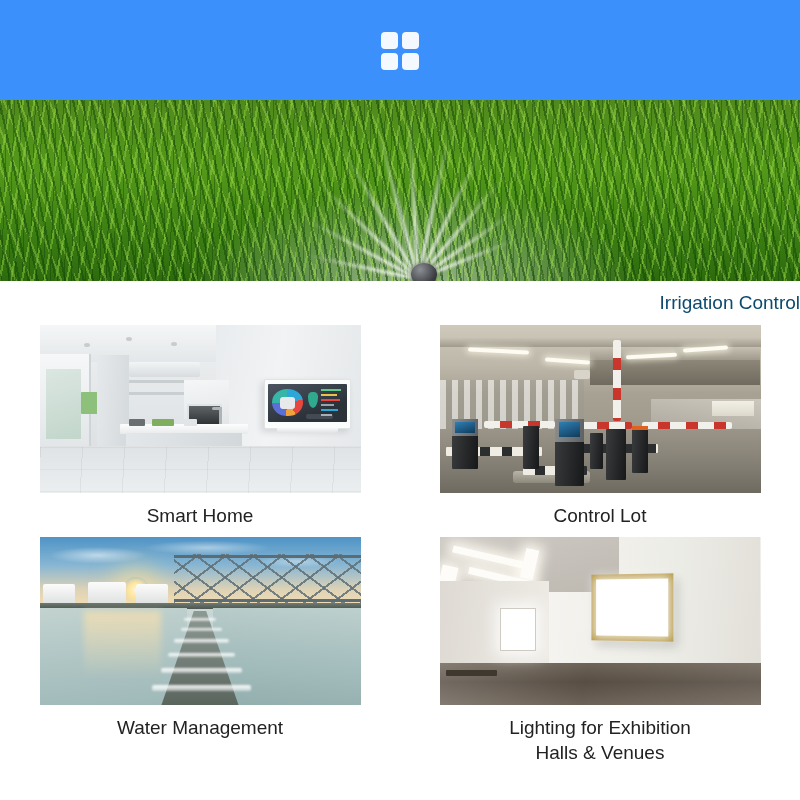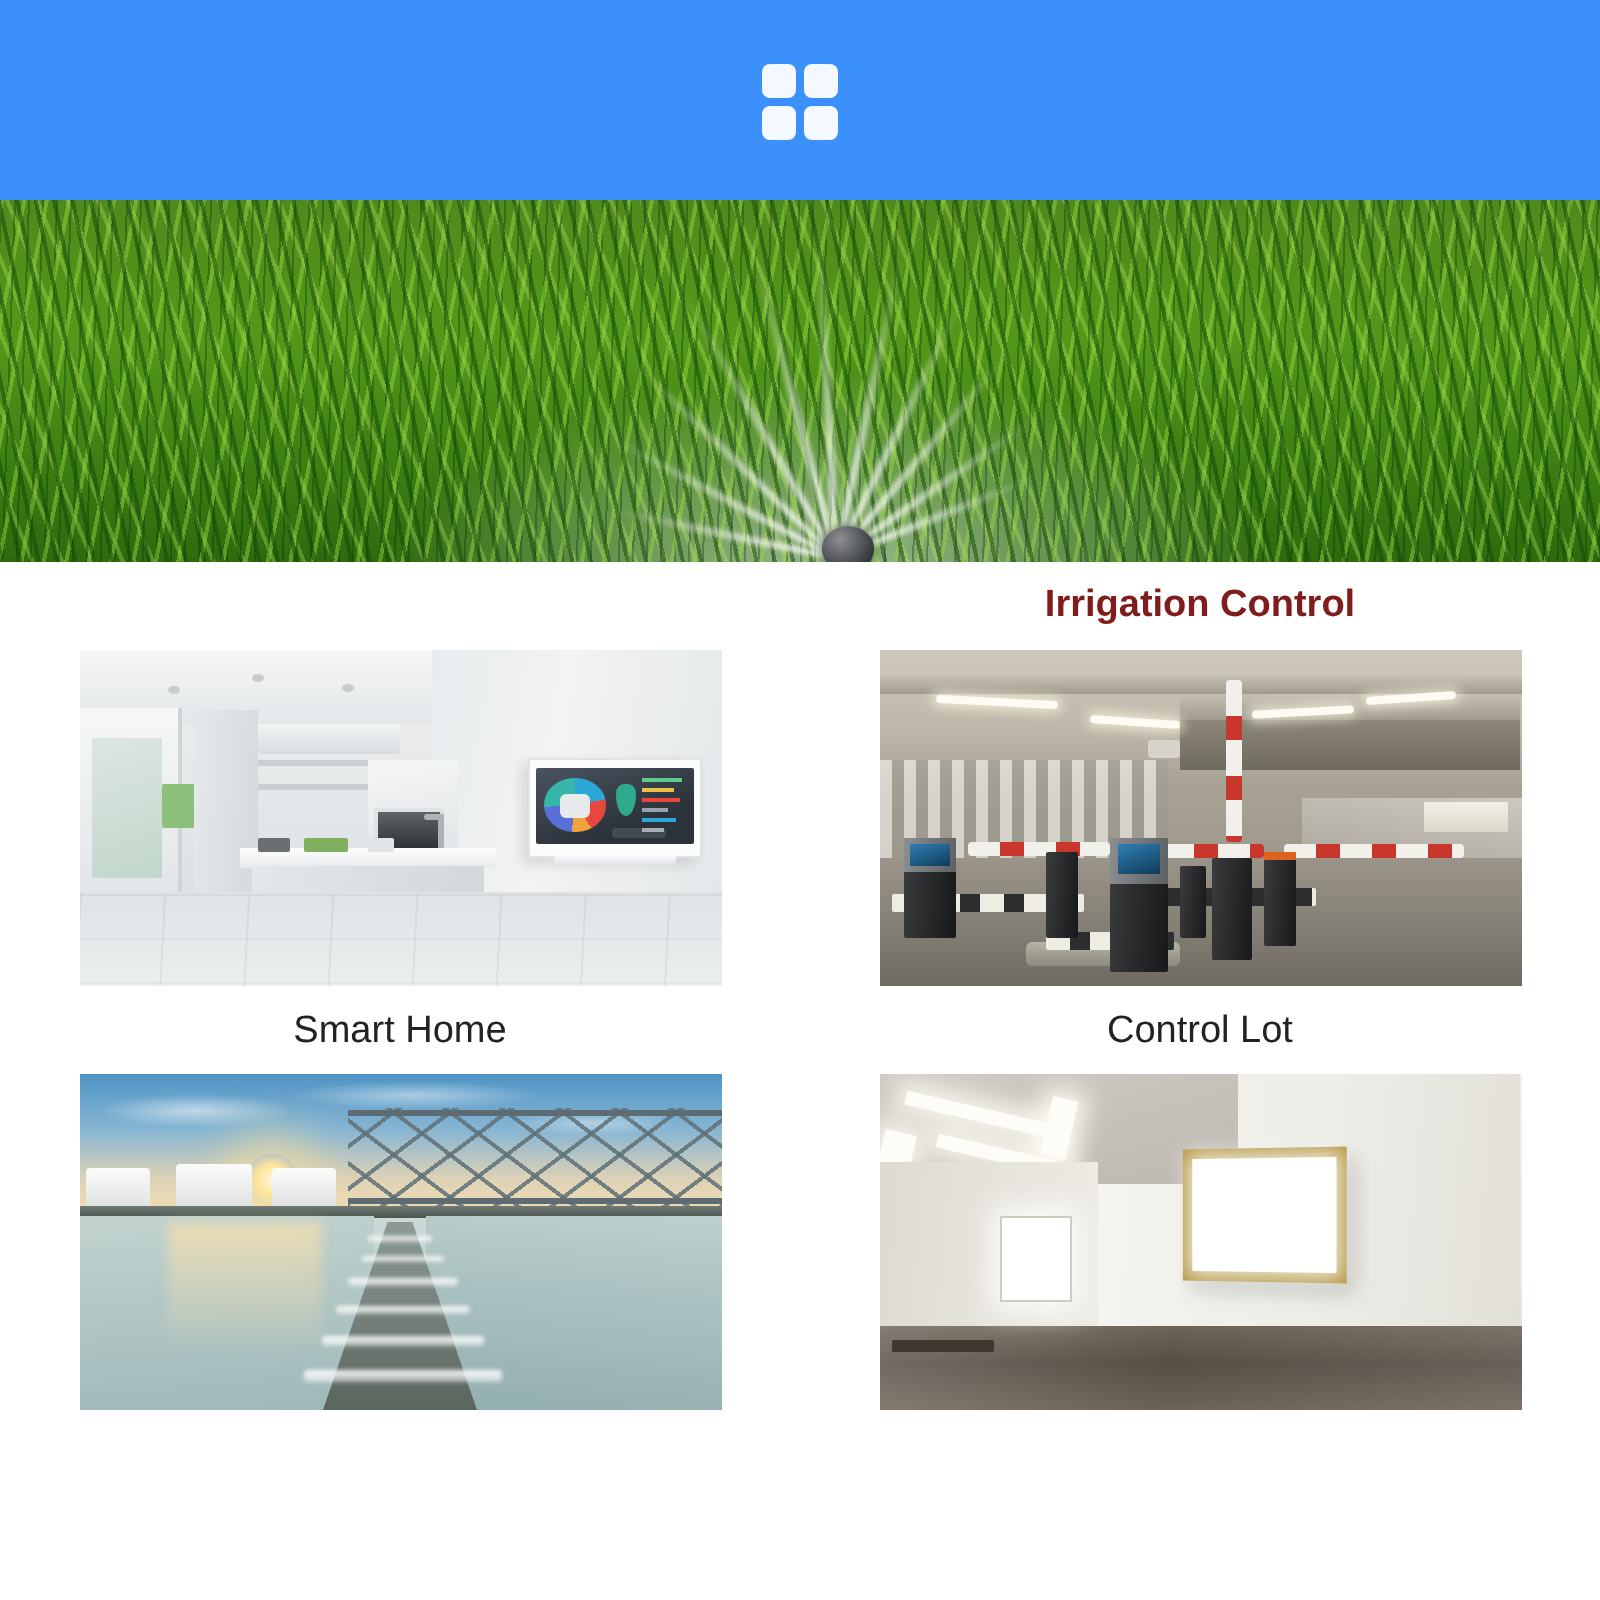--- a/index.html
+++ b/index.html
@@ -55,24 +55,23 @@
   }
   .hero-caption-row {
     width: 800px;
     height: 44px;
     display: flex;
     align-items: center;
   }
   .hero-caption {
     width: 400px;
     margin-left: 400px;
-    text-align: center;
+    text-align: right;
     font-size: 19px;
-    color: #7f1d1d;
-    font-weight: bold;
+    color: #0c4a6e;
   }
 
   
   .cards {
     width: 800px;
     display: flex;
     flex-wrap: wrap;
   }
   .card {
     width: 400px;
@@ -425,20 +424,21 @@
         <div class="wt-weir" style="left:38%; top:44%; width:24%; height:56%;
              clip-path: polygon(42% 0%, 58% 0%, 100% 100%, 0% 100%);"></div>
         <div class="wt-foam" style="left:45%; top:48%; width:10%;  height:3px;"></div>
         <div class="wt-foam" style="left:44%; top:54%; width:13%;  height:3px;"></div>
         <div class="wt-foam" style="left:42%; top:61%; width:17%;  height:4px;"></div>
         <div class="wt-foam" style="left:40%; top:69%; width:21%;  height:4px;"></div>
         <div class="wt-foam" style="left:38%; top:78%; width:25%;  height:5px;"></div>
         <div class="wt-foam" style="left:35%; top:88%; width:31%;  height:6px;"></div>
       </div>
     </div>
+    <div class="card-caption">Water Management</div>
   </div>
 
   <div class="card">
     <div class="thumb">
       <div class="scene-gal">
         <div class="gl-wall-back"></div>
         <div class="gl-ceiling"></div>
         <div class="gl-panel" style="left:4%;  top:10%; width:24%; height:4%; transform:rotate(13deg);"></div>
         <div class="gl-panel" style="left:9%;  top:22%; width:20%; height:4%; transform:rotate(13deg);"></div>
         <div class="gl-panel" style="left:0%;  top:17%; width:5%;  height:14%; transform:rotate(13deg);"></div>
@@ -446,15 +446,19 @@
         <div class="gl-wall-left"></div>
         <div class="gl-floor"></div>
         <div class="gl-floor-sheen"></div>
         <div class="gl-lightbox"></div>
         <div class="gl-bench"></div>
         <div class="gl-frame-gold">
           <div></div>
         </div>
       </div>
     </div>
+    <div class="card-caption">
+      <div>Lighting for Exhibition</div>
+      <div>Halls &amp; Venues</div>
+    </div>
   </div>
 
 </div>
 
 </body></html>

